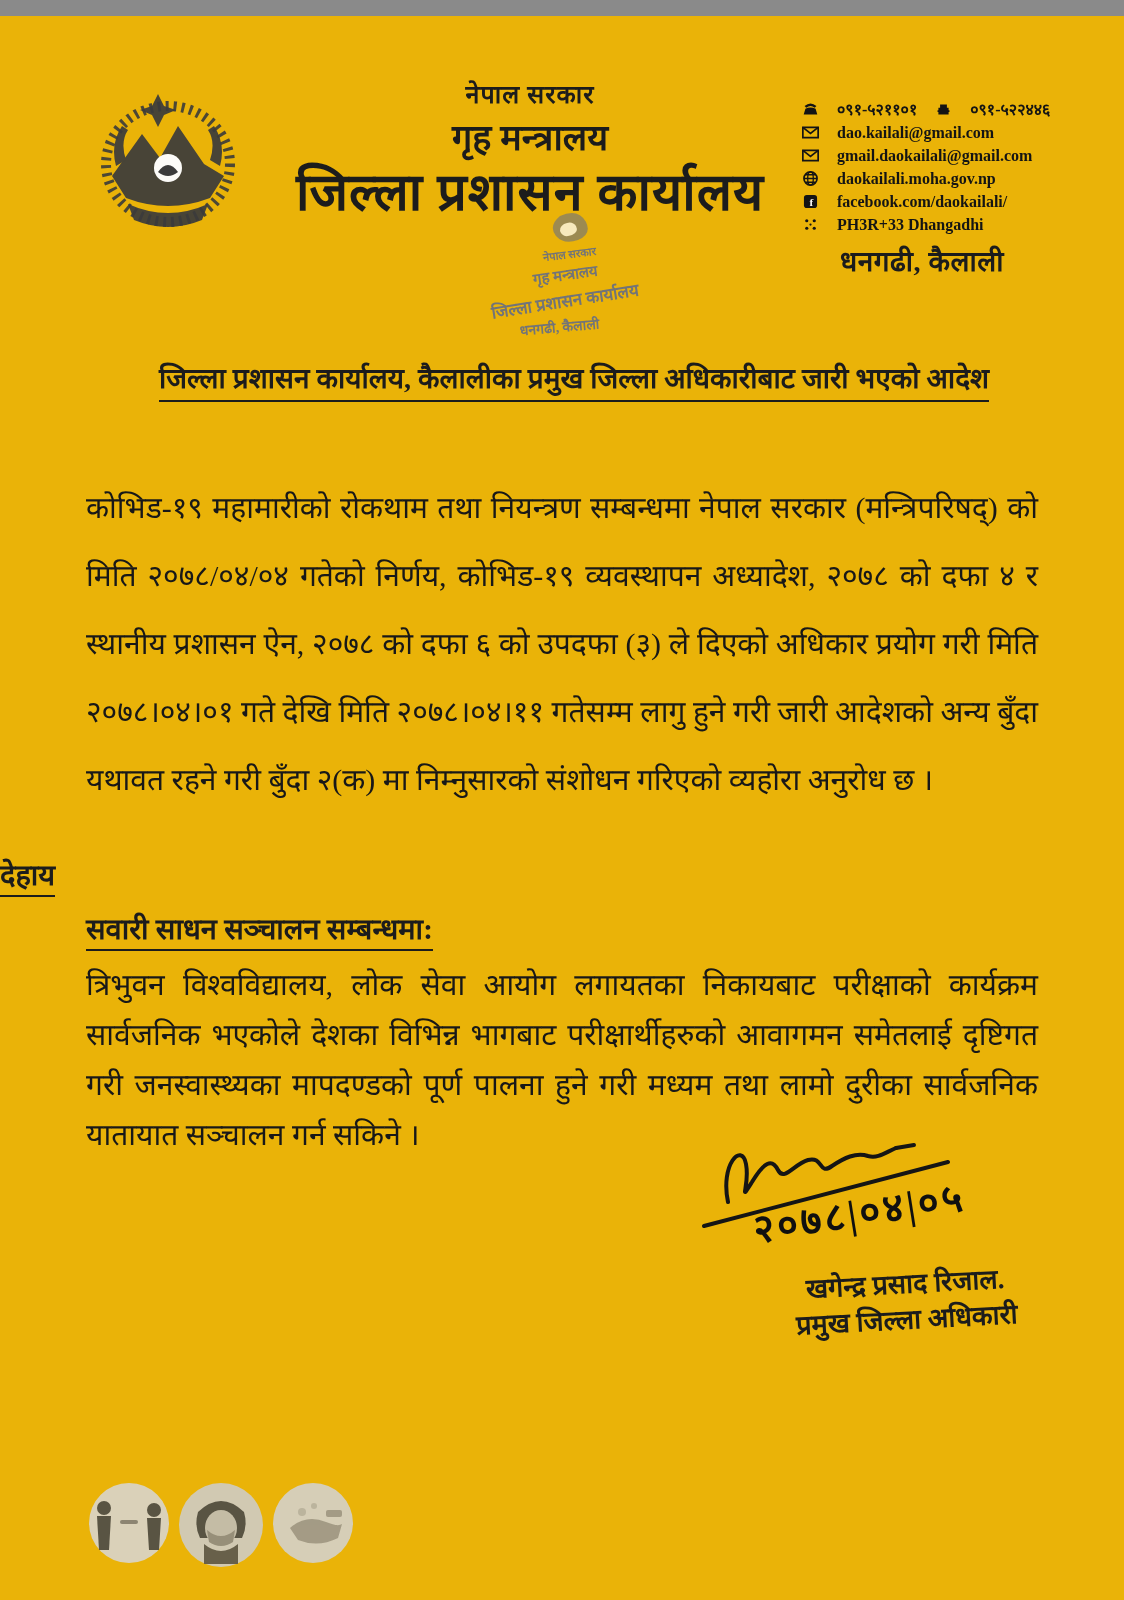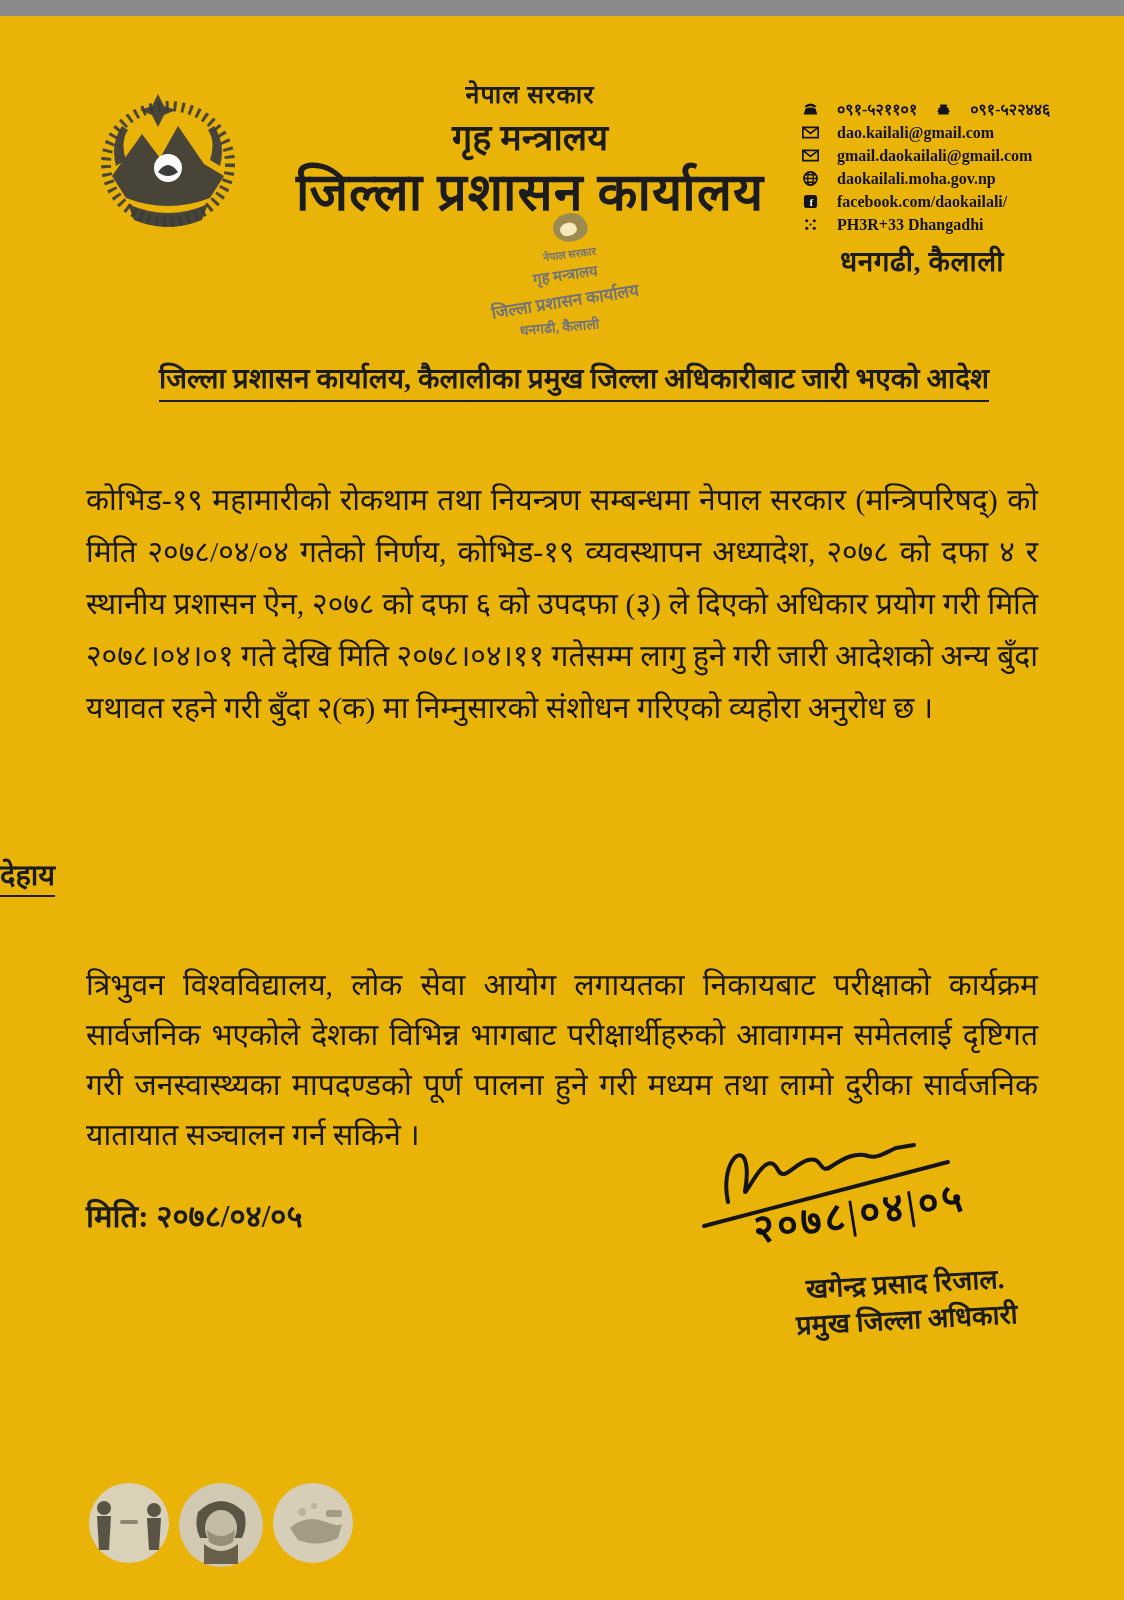--- a/index.html
+++ b/index.html
@@ -44,21 +44,21 @@
   }
   
   .title-wrap{position:absolute;top:342px;left:12px;width:1124px;text-align:center;}
   .title-wrap span{
     display:inline-block;font-size:28px;font-weight:bold;
     padding-bottom:4px;border-bottom:2.5px solid #1c1c1c;
   }
   
   .para{
     position:absolute;left:86px;width:952px;
-    font-size:30px;line-height:52px;
+    font-size:30px;line-height:68px;
     text-align:justify;text-align-last:left;
     color:#181818;
   }
   .para1{top:458px;}
   .heading-center{
     position:absolute;top:838px;left:0;width:1124px;
   }
   .heading-center span{
     display:inline-block;font-size:29px;font-weight:bold;
     padding-bottom:2px;border-bottom:2.5px solid #1c1c1c;
@@ -212,24 +212,24 @@
   <div class="title-wrap">
     <span>जिल्ला प्रशासन कार्यालय, कैलालीका प्रमुख जिल्ला अधिकारीबाट जारी भएको आदेश</span>
   </div>
 
   <div class="para para1">कोभिड-१९ महामारीको रोकथाम तथा नियन्त्रण सम्बन्धमा नेपाल सरकार (मन्त्रिपरिषद्) को मिति २०७८/०४/०४ गतेको निर्णय, कोभिड-१९ व्यवस्थापन अध्यादेश, २०७८ को दफा ४ र स्थानीय प्रशासन ऐन, २०७८ को दफा ६ को उपदफा (३) ले दिएको अधिकार प्रयोग गरी मिति २०७८।०४।०१ गते देखि मिति २०७८।०४।११ गतेसम्म लागु हुने गरी जारी आदेशको अन्य बुँदा यथावत रहने गरी बुँदा २(क) मा निम्नुसारको संशोधन गरिएको व्यहोरा अनुरोध छ ।</div>
 
   <div class="heading-center">
     <span>देहाय</span>
   </div>
 
+  <div class="heading-sub">सवारी साधन सञ्चालन सम्बन्धमा:</div>
 
   <div class="para para2">त्रिभुवन विश्वविद्यालय, लोक सेवा आयोग लगायतका निकायबाट परीक्षाको कार्यक्रम सार्वजनिक भएकोले देशका विभिन्न भागबाट परीक्षार्थीहरुको आवागमन समेतलाई दृष्टिगत गरी जनस्वास्थ्यका मापदण्डको पूर्ण पालना हुने गरी मध्यम तथा लामो दुरीका सार्वजनिक यातायात सञ्चालन गर्न सकिने ।</div>
 
-  <div class="date-line">मिति: २०७८/०४/०५</div>
 
   <div class="sig-art">
     <svg viewBox="0 0 340 150" xmlns="http://www.w3.org/2000/svg">
       <g fill="none" stroke="#151515" stroke-width="4" stroke-linecap="round">
         <path d="M38 78 C 30 40 52 18 56 40 C 60 62 48 80 62 58 C 74 38 82 34 88 46 C 94 58 104 40 118 36 C 134 32 128 52 142 42 C 154 34 166 28 178 32 C 188 35 196 28 206 24"></path>
         <path d="M206 24 l18 -3"></path>
         <path d="M14 102 L 258 38"></path>
       </g>
     </svg>
   </div>

